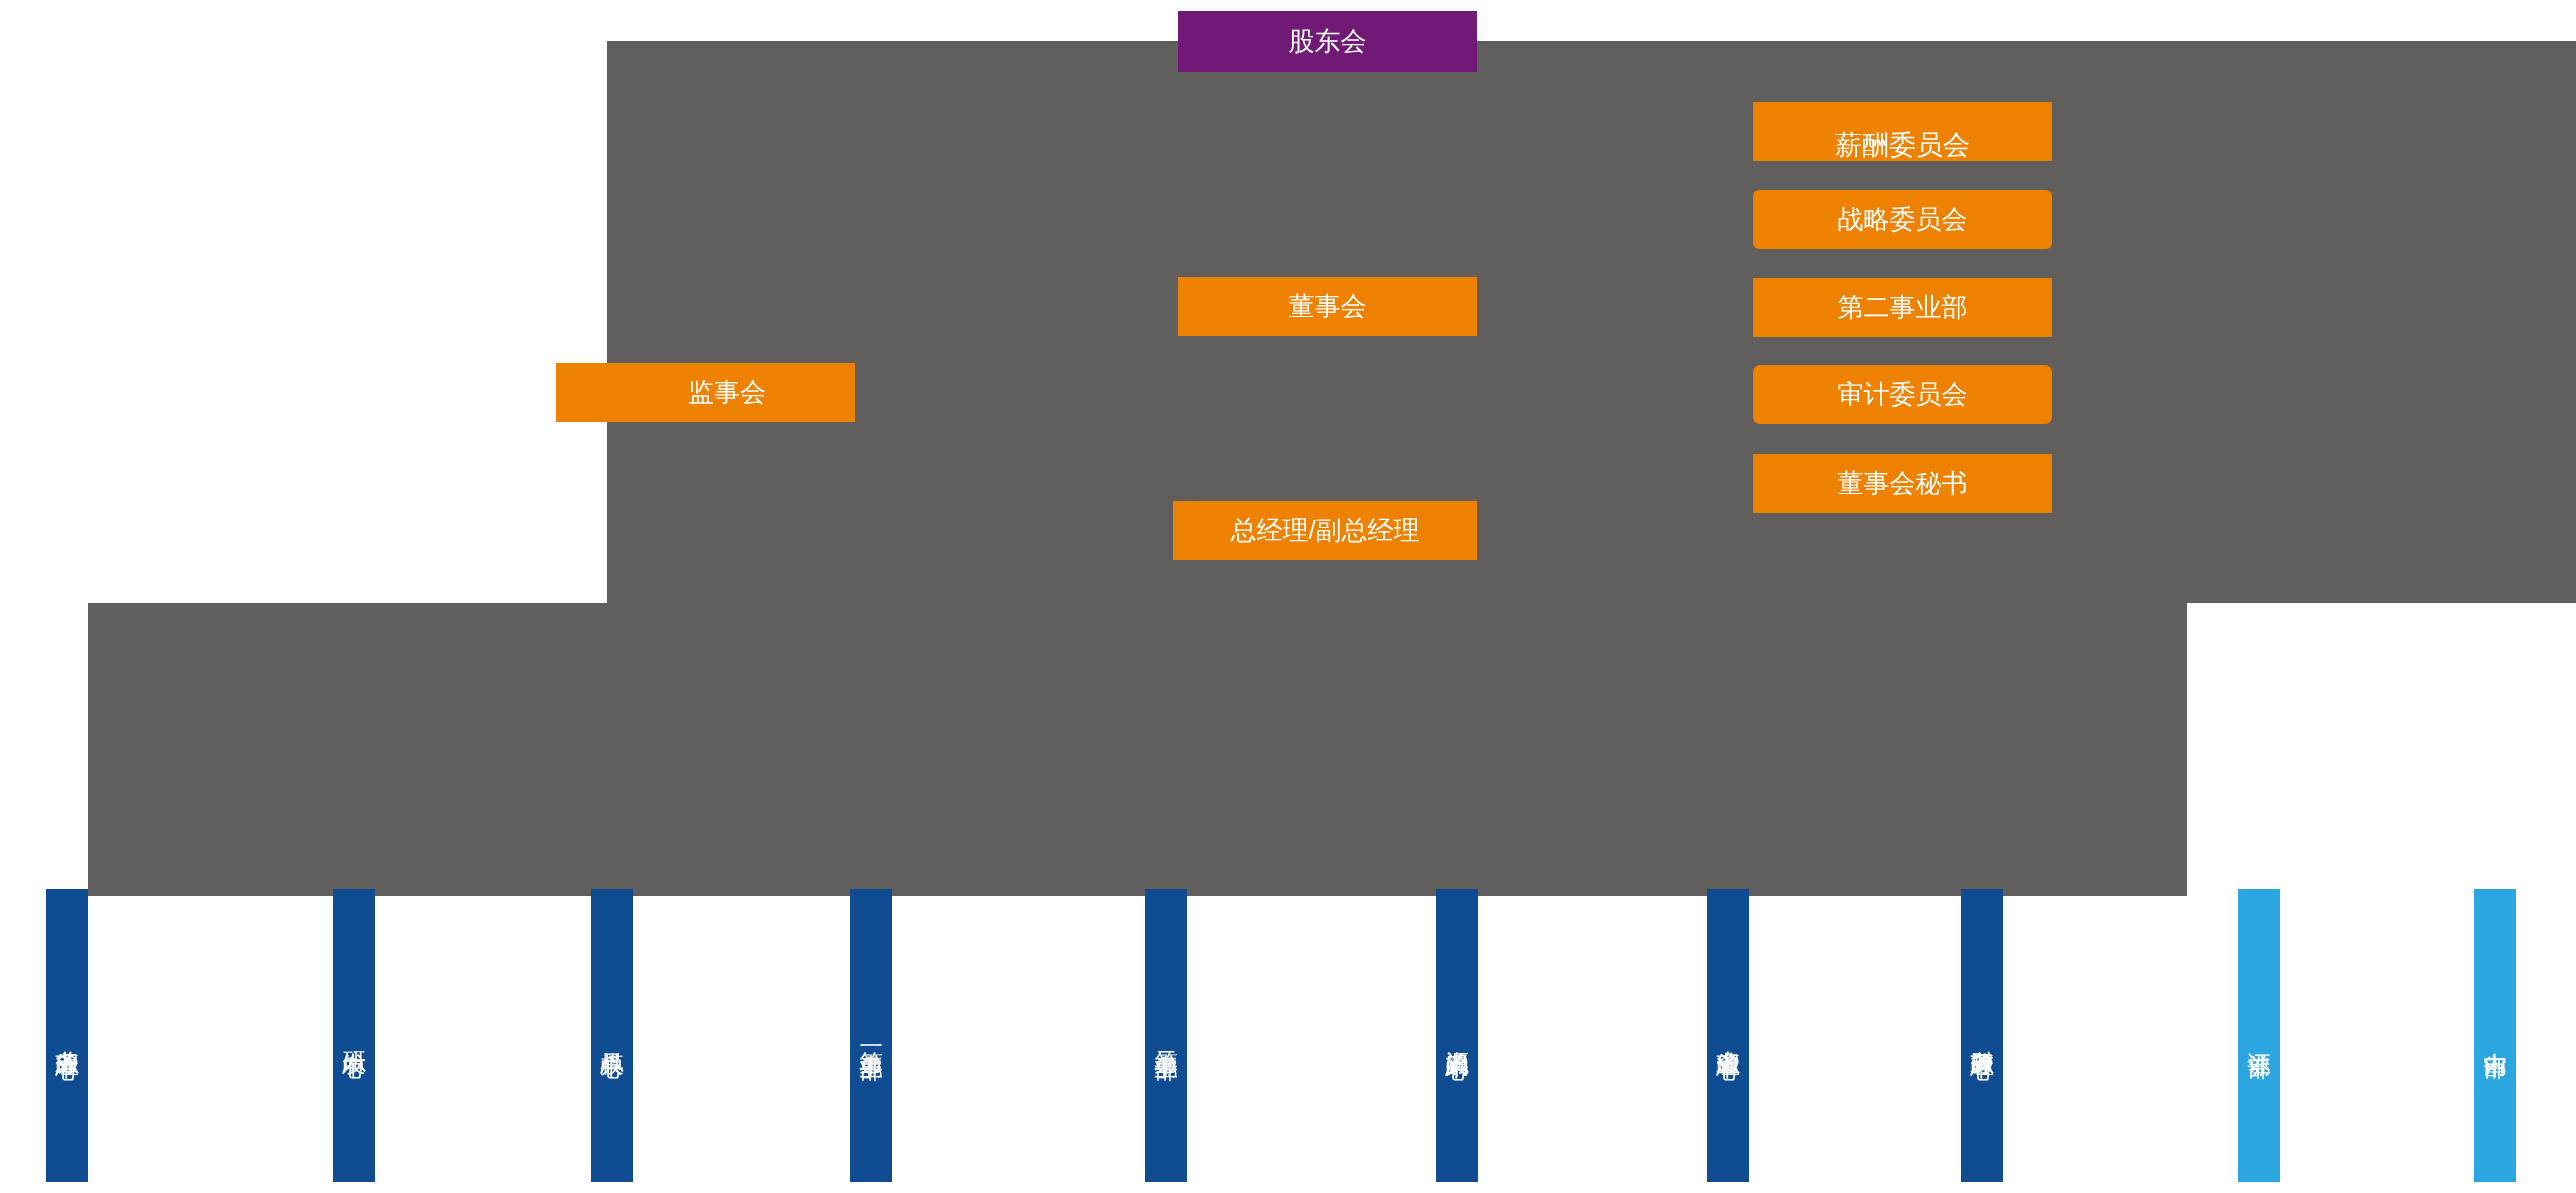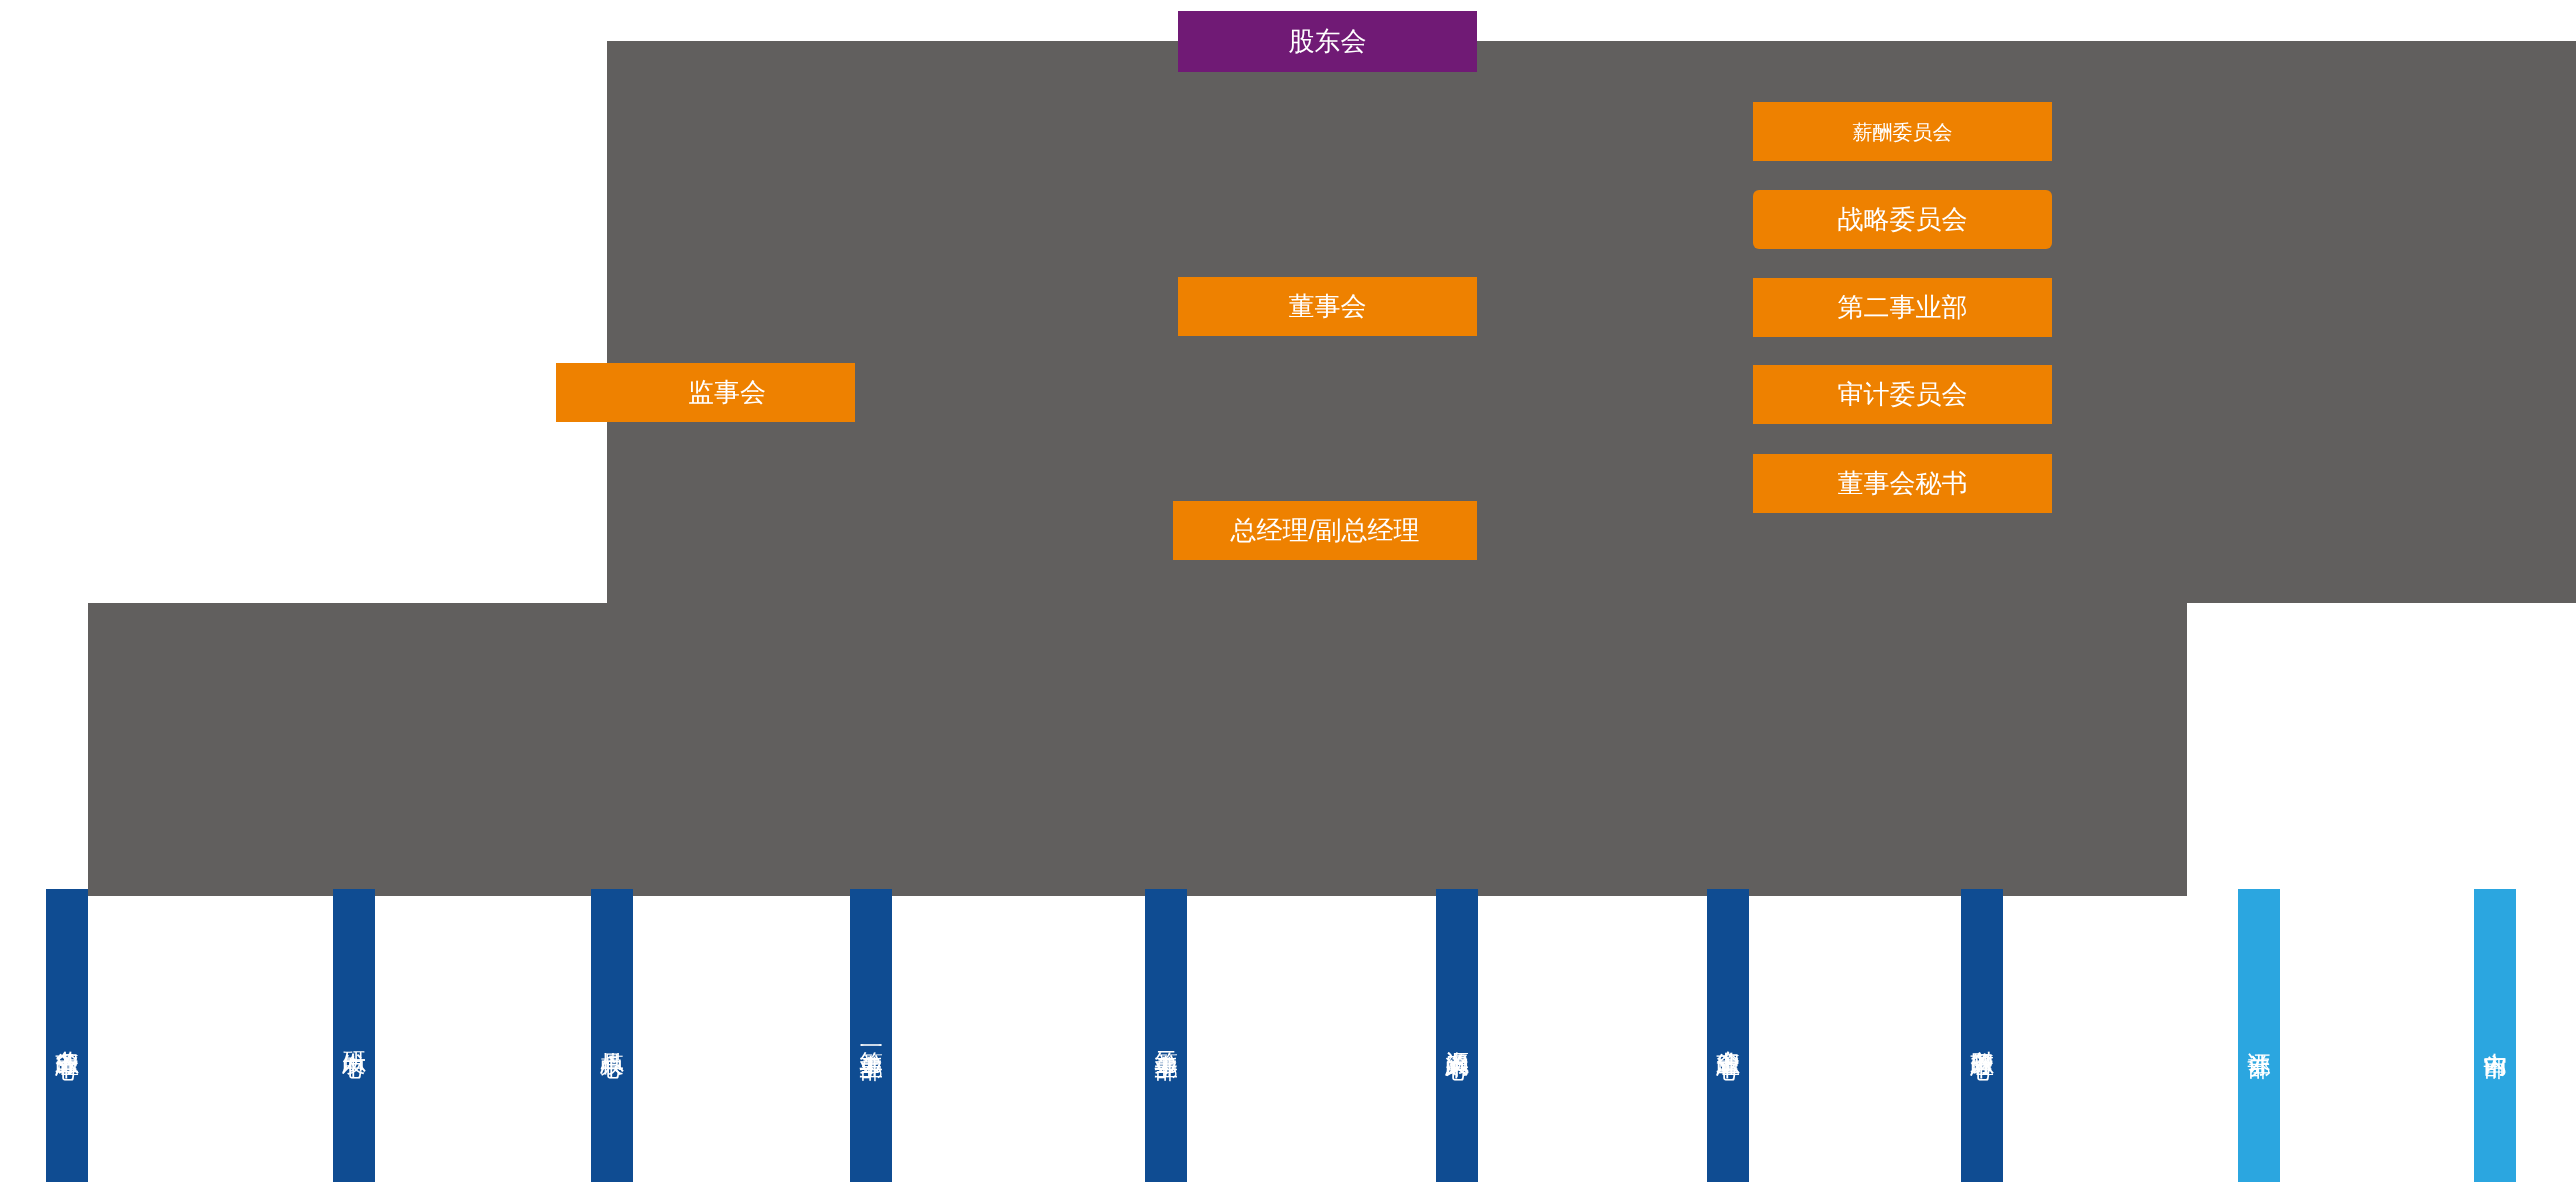--- a/index.html
+++ b/index.html
@@ -40,30 +40,30 @@
   </div>
 
   <div class="node orange" style="left:556px;top:363px;width:299px;height:59px;font-size:26px;padding-left:43px;">
     <span>监事会</span>
   </div>
 
   <div class="node orange" style="left:1173px;top:501px;width:304px;height:59px;font-size:26px;">
     <span>总经理/副总经理</span>
   </div>
 
-  <div class="node orange" style="left:1753px;top:102px;width:299px;height:59px;font-size:20px;">
+  <div class="node orange" style="left:1753px;top:102px;width:299px;height:59px;font-size:27px;align-items:flex-end;">
     <span>薪酬委员会</span>
   </div>
   <div class="node orange" style="left:1753px;top:190px;width:299px;height:59px;font-size:26px;border-radius:6px;">
     <span>战略委员会</span>
   </div>
   <div class="node orange" style="left:1753px;top:278px;width:299px;height:59px;font-size:26px;">
     <span>第二事业部</span>
   </div>
-  <div class="node orange" style="left:1753px;top:365px;width:299px;height:59px;font-size:26px;">
+  <div class="node orange" style="left:1753px;top:365px;width:299px;height:59px;font-size:26px;border-radius:7px;">
     <span>审计委员会</span>
   </div>
   <div class="node orange" style="left:1753px;top:454px;width:299px;height:59px;font-size:26px;">
     <span>董事会秘书</span>
   </div>
 
   <div class="vbar dark" style="left:46px;top:889px;width:42px;height:293px;">
     <span class="vtext" style="font-size:23.4px;">业务管理中心</span>
   </div>
   <div class="vbar dark" style="left:333px;top:889px;width:42px;height:293px;">

